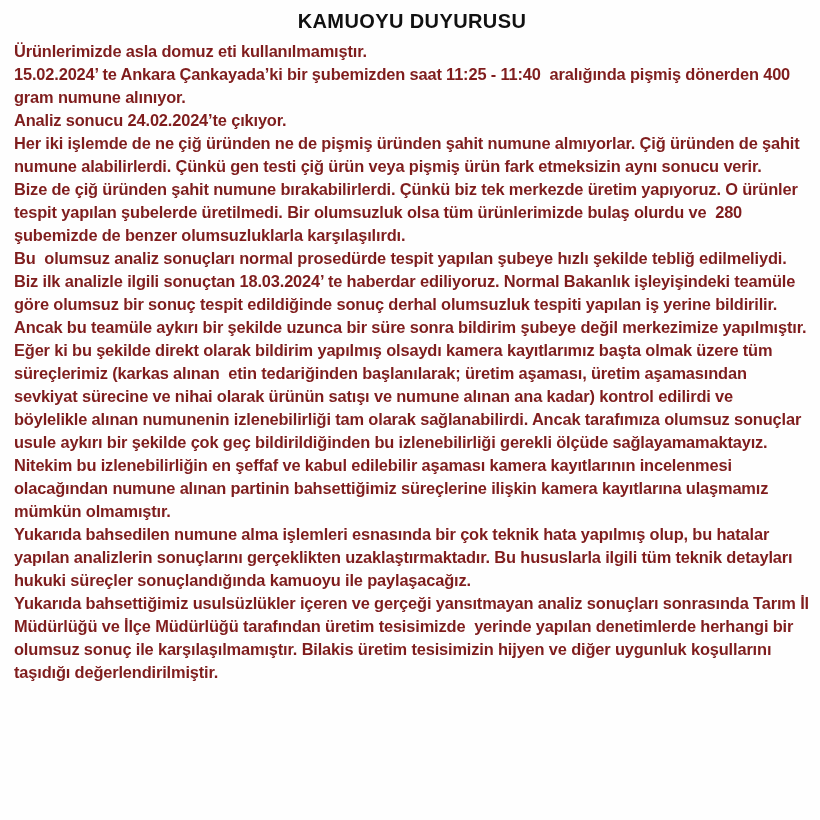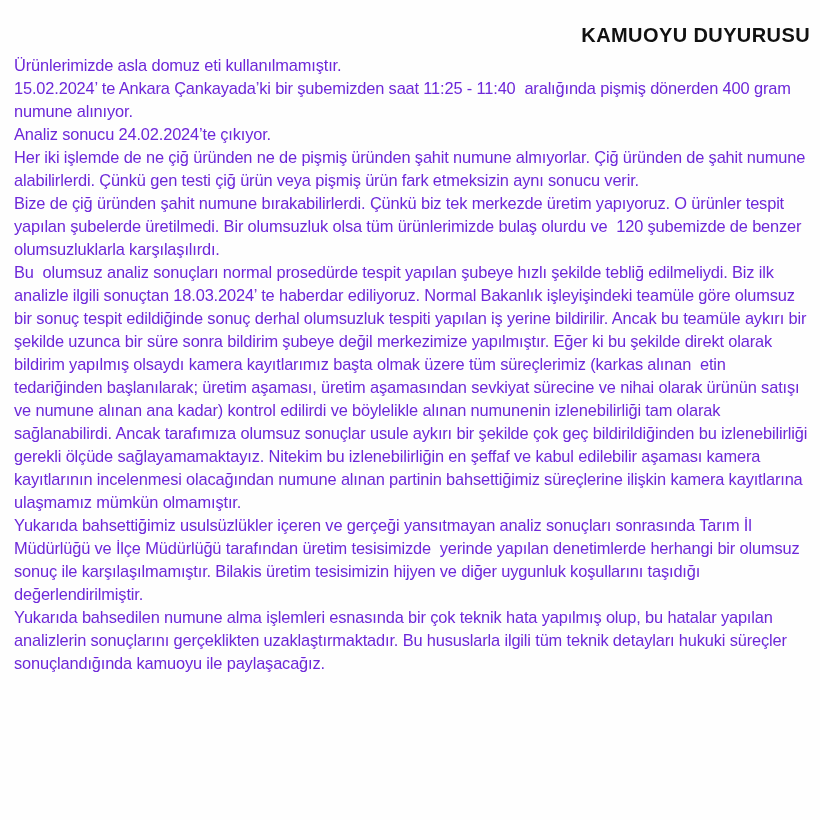--- a/index.html
+++ b/index.html
@@ -15,46 +15,46 @@
     color: #171717;
   }
   .page {
     box-sizing: border-box;
     width: 820px;
     height: 820px;
     padding: 8px 10px 6px 14px;
     background: #fefefe;
   }
   .doc-title {
-    margin: 16px 0 7px 0;
-    text-align: right;
+    margin: 2px 0 7px 0;
+    text-align: center;
     font-size: 20px;
     font-weight: bold;
     letter-spacing: 0.4px;
     color: #111111;
   }
   .doc-body p {
     margin: 0;
     font-size: 16.4px;
-    font-weight: normal;
+    font-weight: bold;
     line-height: 23px;
     letter-spacing: -0.15px;
     white-space: pre-wrap;
-    color: #6d28d9;
+    color: #7f1d1d;
   }
 </style>
 </head>
 <body>
 
 <div class="page">
   <h1 class="doc-title">KAMUOYU DUYURUSU</h1>
 
   <div class="doc-body">
     <p>Ürünlerimizde asla domuz eti kullanılmamıştır.</p>
     <p>15.02.2024’ te Ankara Çankayada’ki bir şubemizden saat 11:25 - 11:40  aralığında pişmiş dönerden 400 gram numune alınıyor.</p>
     <p>Analiz sonucu 24.02.2024’te çıkıyor.</p>
     <p>Her iki işlemde de ne çiğ üründen ne de pişmiş üründen şahit numune almıyorlar. Çiğ üründen de şahit numune alabilirlerdi. Çünkü gen testi çiğ ürün veya pişmiş ürün fark etmeksizin aynı sonucu verir.</p>
-    <p>Bize de çiğ üründen şahit numune bırakabilirlerdi. Çünkü biz tek merkezde üretim yapıyoruz. O ürünler tespit yapılan şubelerde üretilmedi. Bir olumsuzluk olsa tüm ürünlerimizde bulaş olurdu ve  120 şubemizde de benzer olumsuzluklarla karşılaşılırdı.</p>
+    <p>Bize de çiğ üründen şahit numune bırakabilirlerdi. Çünkü biz tek merkezde üretim yapıyoruz. O ürünler tespit yapılan şubelerde üretilmedi. Bir olumsuzluk olsa tüm ürünlerimizde bulaş olurdu ve  280 şubemizde de benzer olumsuzluklarla karşılaşılırdı.</p>
     <p>Bu  olumsuz analiz sonuçları normal prosedürde tespit yapılan şubeye hızlı şekilde tebliğ edilmeliydi. Biz ilk analizle ilgili sonuçtan 18.03.2024’ te haberdar ediliyoruz. Normal Bakanlık işleyişindeki teamüle göre olumsuz bir sonuç tespit edildiğinde sonuç derhal olumsuzluk tespiti yapılan iş yerine bildirilir. Ancak bu teamüle aykırı bir şekilde uzunca bir süre sonra bildirim şubeye değil merkezimize yapılmıştır. Eğer ki bu şekilde direkt olarak bildirim yapılmış olsaydı kamera kayıtlarımız başta olmak üzere tüm süreçlerimiz (karkas alınan  etin tedariğinden başlanılarak; üretim aşaması, üretim aşamasından sevkiyat sürecine ve nihai olarak ürünün satışı ve numune alınan ana kadar) kontrol edilirdi ve böylelikle alınan numunenin izlenebilirliği tam olarak sağlanabilirdi. Ancak tarafımıza olumsuz sonuçlar usule aykırı bir şekilde çok geç bildirildiğinden bu izlenebilirliği gerekli ölçüde sağlayamamaktayız. Nitekim bu izlenebilirliğin en şeffaf ve kabul edilebilir aşaması kamera kayıtlarının incelenmesi olacağından numune alınan partinin bahsettiğimiz süreçlerine ilişkin kamera kayıtlarına ulaşmamız mümkün olmamıştır.</p>
+    <p>Yukarıda bahsedilen numune alma işlemleri esnasında bir çok teknik hata yapılmış olup, bu hatalar yapılan analizlerin sonuçlarını gerçeklikten uzaklaştırmaktadır. Bu hususlarla ilgili tüm teknik detayları hukuki süreçler sonuçlandığında kamuoyu ile paylaşacağız.</p>
     <p>Yukarıda bahsettiğimiz usulsüzlükler içeren ve gerçeği yansıtmayan analiz sonuçları sonrasında Tarım İl Müdürlüğü ve İlçe Müdürlüğü tarafından üretim tesisimizde  yerinde yapılan denetimlerde herhangi bir olumsuz sonuç ile karşılaşılmamıştır. Bilakis üretim tesisimizin hijyen ve diğer uygunluk koşullarını taşıdığı değerlendirilmiştir.</p>
-    <p>Yukarıda bahsedilen numune alma işlemleri esnasında bir çok teknik hata yapılmış olup, bu hatalar yapılan analizlerin sonuçlarını gerçeklikten uzaklaştırmaktadır. Bu hususlarla ilgili tüm teknik detayları hukuki süreçler sonuçlandığında kamuoyu ile paylaşacağız.</p>
   </div>
 </div>
 
 </body></html>

